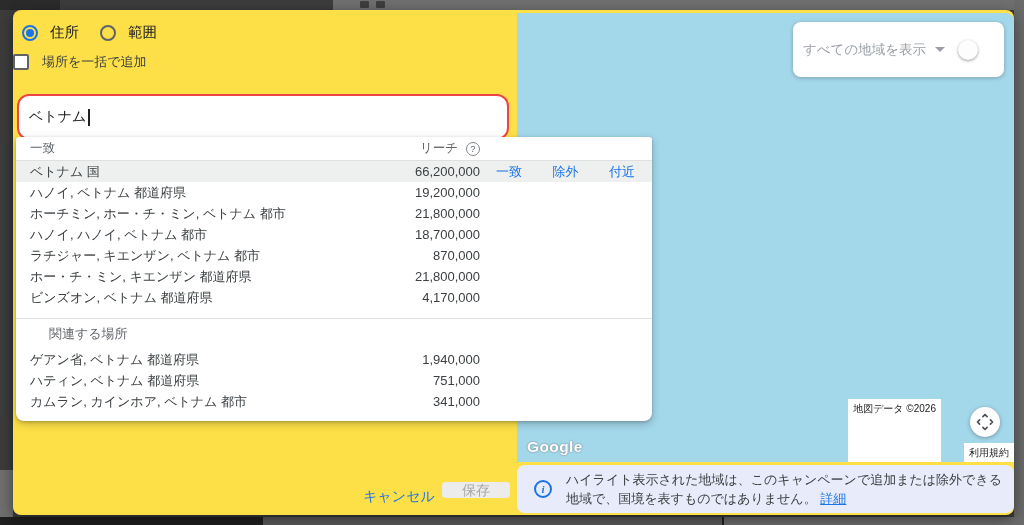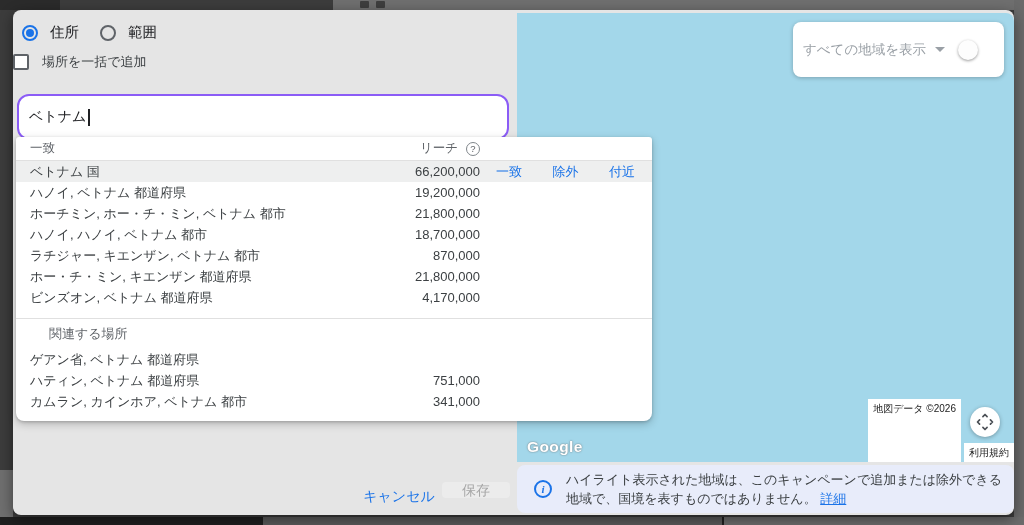--- a/index.html
+++ b/index.html
@@ -15,21 +15,21 @@
   .bg-glyph       { position:absolute; top:1px; width:9px; height:7px; background:#3E3E3E; border-radius:1px; }
   .bg-right       { position:absolute; left:1014px; top:0; width:10px; height:517px; background:#6A6A6A; }
   .bg-left-bottom { position:absolute; left:0; top:470px; width:13px; height:47px; background:#6F6F6F; }
   .bg-bottom      { position:absolute; left:0; top:517px; width:1024px; height:8px; background:#1F1F1F; }
   .bg-bottom-s1   { position:absolute; left:263px; top:517px; width:459px; height:8px; background:#5A5A5A; }
   .bg-bottom-s2   { position:absolute; left:724px; top:517px; width:300px; height:8px; background:#6C6C6C; }
 
   
   .dialog {
     position:absolute; left:13px; top:10px; width:1001px; height:505px;
-    background:#e5e5e5; border-radius:8px;
+    background:#fde047; border-radius:8px;
     box-shadow:0 4px 14px rgba(0,0,0,0.45);
   }
 
   
   .radio-row { position:absolute; left:9px; top:13px; display:flex; align-items:center; gap:21px; }
   .radio-item { display:flex; align-items:center; gap:12px; cursor:pointer; }
   .radio-circle { width:16px; height:16px; border-radius:50%; border:2px solid #5F6368; position:relative; }
   .radio-circle.on { border-color:#1A73E8; }
   .radio-circle.on::after {
     content:""; position:absolute; left:2px; top:2px; width:8px; height:8px;
@@ -37,21 +37,21 @@
   }
   .radio-label { font-size:14.5px; color:#202124; }
 
   .checkbox-row { position:absolute; left:0; top:43px; display:flex; align-items:center; gap:13px; cursor:pointer; }
   .checkbox-box { width:16px; height:16px; border:2px solid #5F6368; border-radius:2px; background:#fff; }
   .checkbox-label { font-size:13px; color:#3C4043; }
 
   
   .search-box {
     position:absolute; left:4px; top:84px; width:492px; height:46px;
-    border:2px solid #8b5cf6; border-radius:12px; background:#fff;
+    border:2px solid #ef4444; border-radius:12px; background:#fff;
     display:flex; align-items:center; padding-left:10px; cursor:text;
   }
   .search-text { font-size:14px; color:#202124; }
   .caret { width:1.5px; height:17px; background:#202124; margin-left:2px; }
 
   
   .dropdown {
     position:absolute; left:3px; top:127px; width:636px;
     background:#fff; border-radius:3px 3px 8px 8px;
     box-shadow:0 1px 3px rgba(0,0,0,0.18), 0 3px 8px rgba(0,0,0,0.22);
@@ -110,21 +110,21 @@
     background:#fff; box-shadow:0 1px 4px rgba(0,0,0,0.3);
     display:flex; align-items:center; justify-content:center; cursor:pointer;
   }
   .google-logo {
     position:absolute; left:10px; top:425px;
     font-size:15.5px; font-weight:bold; letter-spacing:0.4px; color:#FFFFFF;
     text-shadow:0 0 2px rgba(90,90,90,0.55), 0 0 1px rgba(90,90,90,0.55);
   }
   .map-attrib {
     position:absolute; right:0; bottom:0; display:flex; align-items:stretch;
-    font-size:10px; color:#222222;
+    font-size:10px; color:#222222;gap:20px;
   }
   .attrib-chip { background:#FFFFFF; padding:2.5px 5px; }
   .attrib-chip + .attrib-chip { margin-left:3px; }
   .attrib-chip.terms { cursor:pointer;margin-top:44px; }
 
   
   .notice {
     position:absolute; left:504px; top:455px; width:497px; height:48px;
     background:#E8ECFA; border-radius:8px;
     display:flex; align-items:center; gap:14px; padding-left:17px;
@@ -236,20 +236,21 @@
           <span class="dd-reach">4,170,000</span>
           <span class="dd-actions"></span>
         </div>
       </div>
 
     <hr class="dd-divider">
     <div class="dd-section">関連する場所</div>
     <div id="related-rows">
         <div class="dd-row">
           <span class="dd-name">ゲアン省, ベトナム 都道府県</span>
+          <span class="dd-reach">1,940,000</span>
           <span class="dd-actions"></span>
         </div>
         <div class="dd-row">
           <span class="dd-name">ハティン, ベトナム 都道府県</span>
           <span class="dd-reach">751,000</span>
           <span class="dd-actions"></span>
         </div>
         <div class="dd-row">
           <span class="dd-name">カムラン, カインホア, ベトナム 都市</span>
           <span class="dd-reach">341,000</span>

